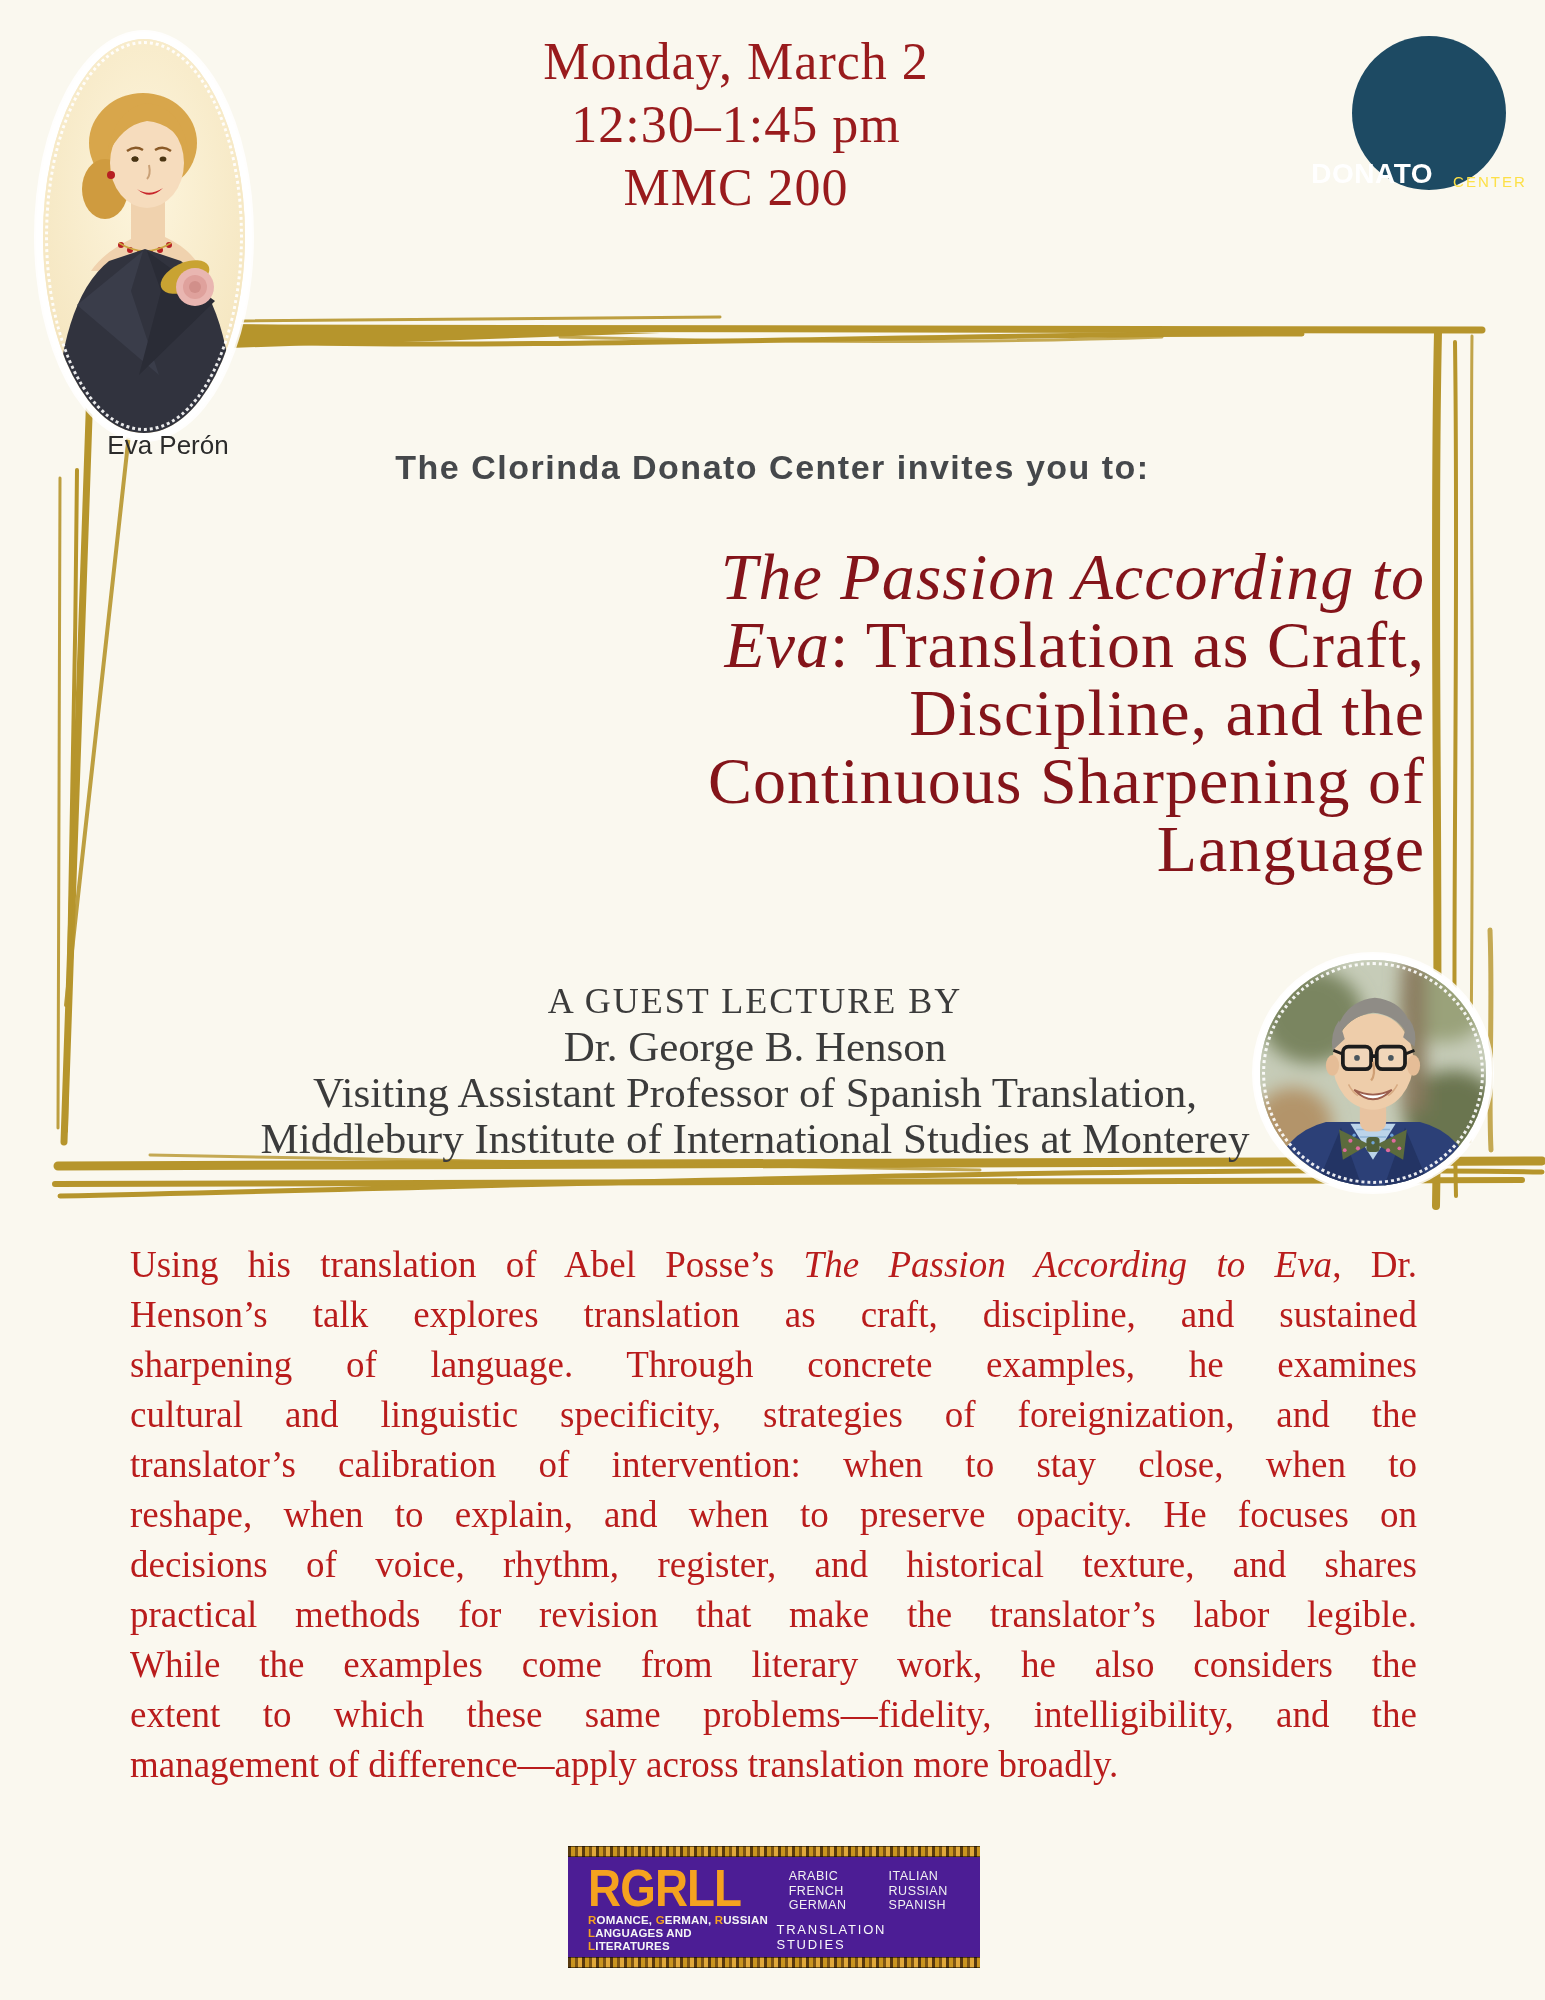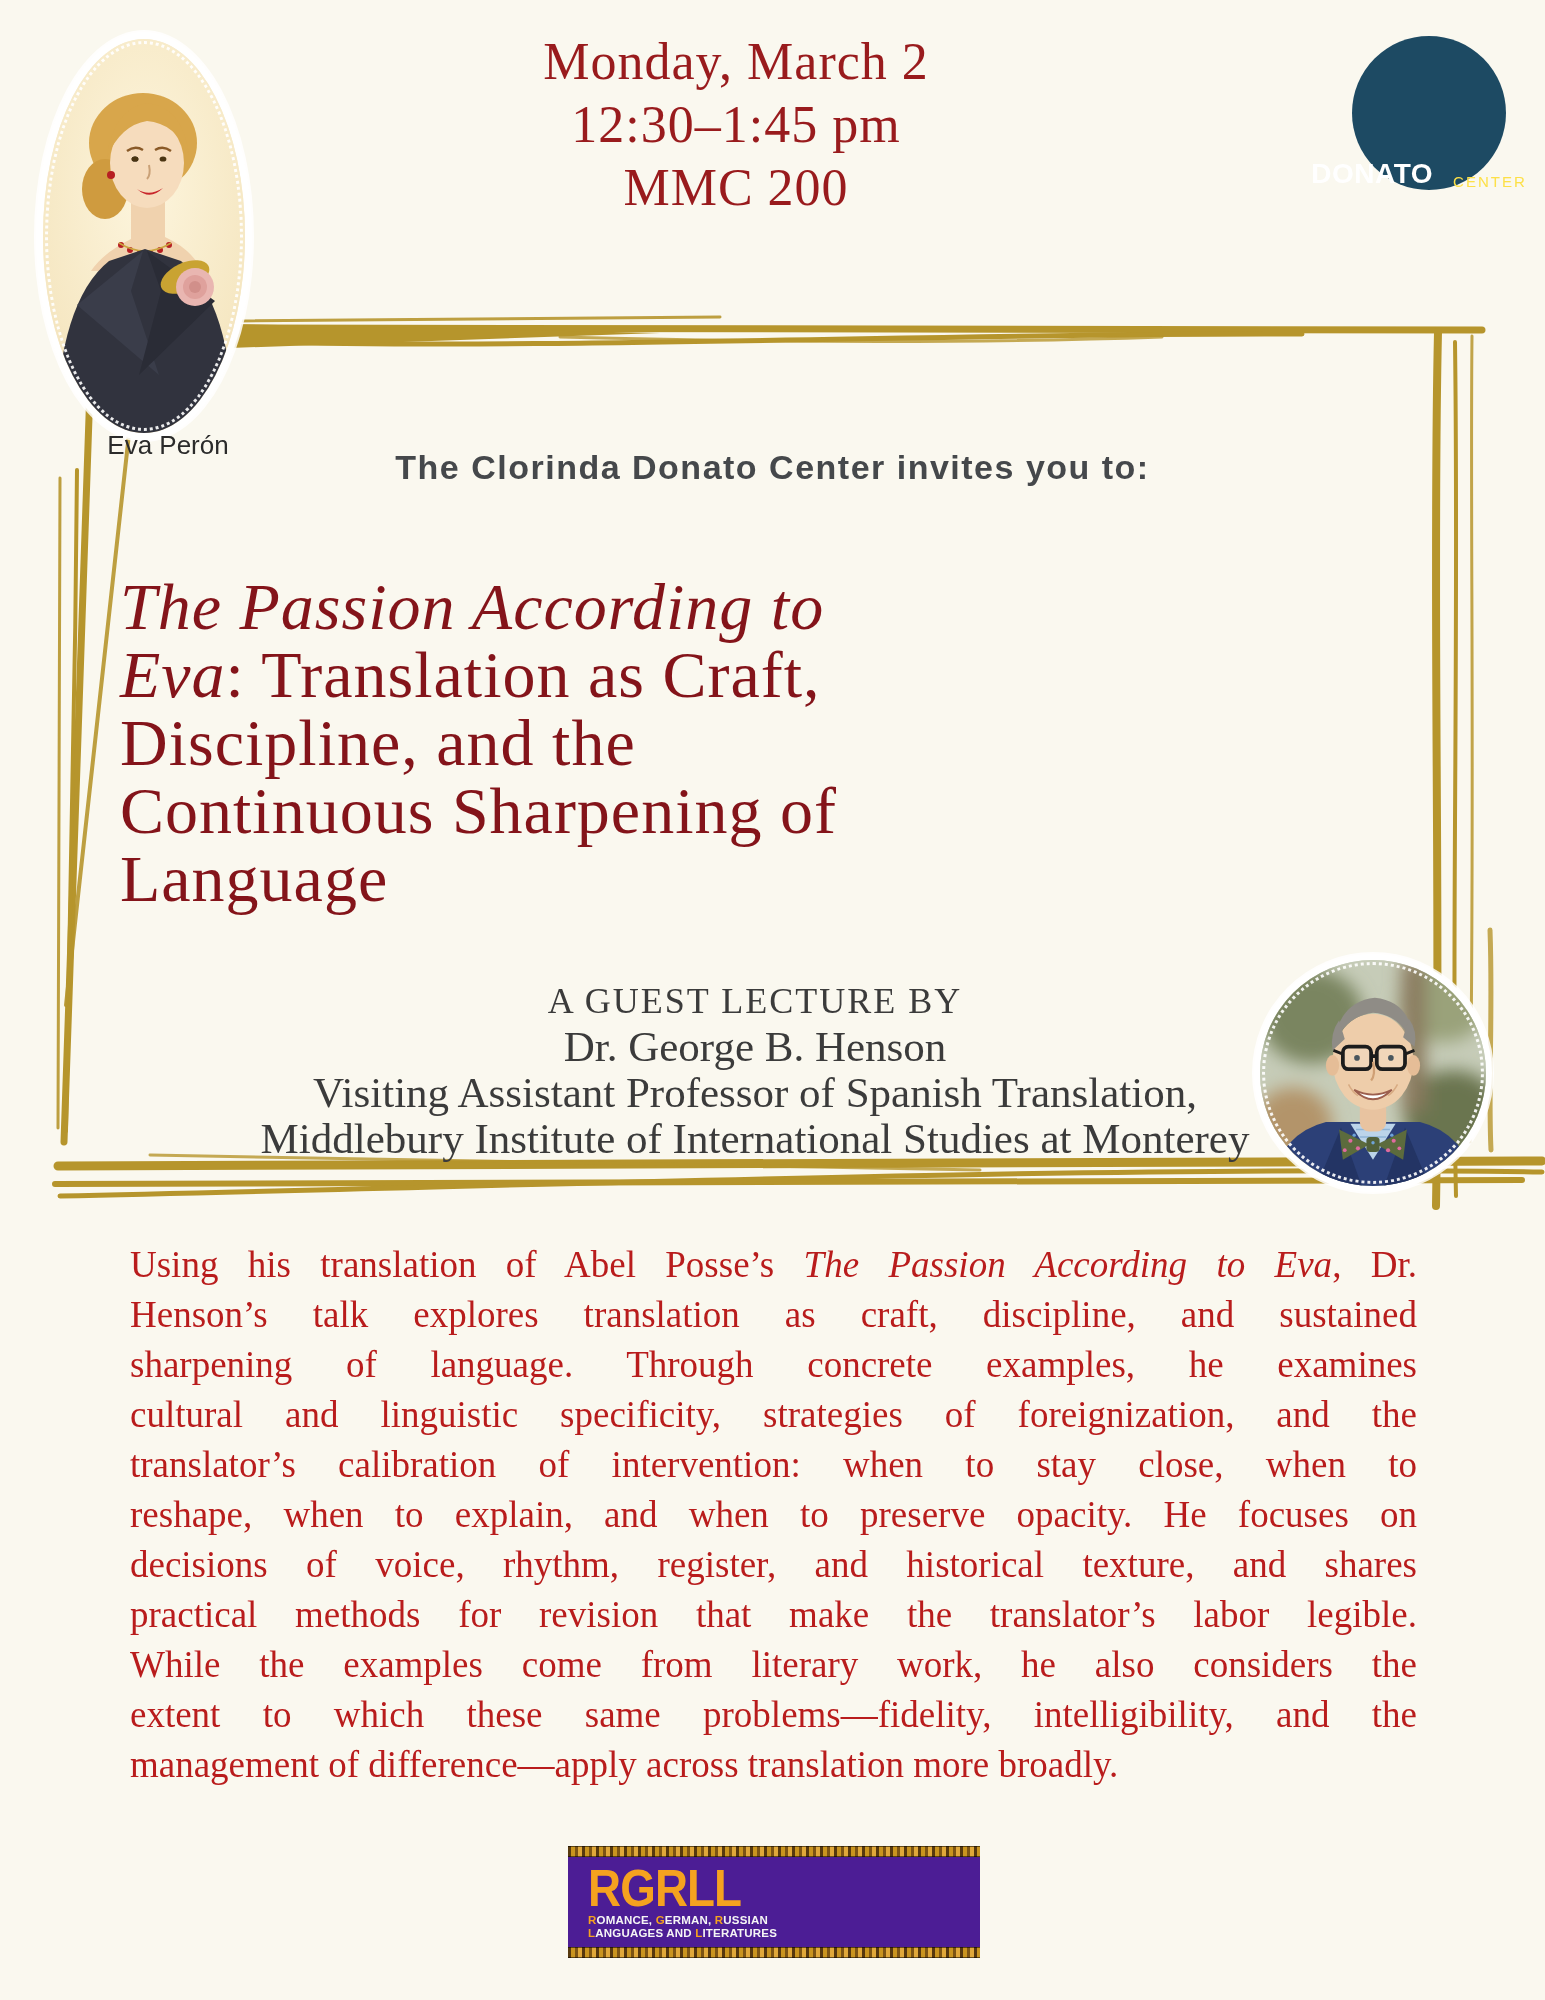--- a/index.html
+++ b/index.html
@@ -48,21 +48,21 @@
     font-family:"Liberation Sans",sans-serif;font-size:26px;color:#2b2b2b;
   }
   
   .invite{
     position:absolute;top:448px;left:0;width:1545px;text-align:center;z-index:3;
     font-family:"Liberation Sans",sans-serif;font-weight:700;
     font-size:34px;letter-spacing:1.5px;color:var(--invite-gray,#45484b);
   }
   
   .lecture-title{
-    position:absolute;top:573px;left:120px;width:1305px;text-align:left;z-index:3;
+    position:absolute;top:543px;left:120px;width:1305px;text-align:right;z-index:3;
     color:var(--title-red,#84141a);
   }
   .title-line{font-size:66px;line-height:68px;letter-spacing:1px;font-weight:500;}
   .title-line .it{font-style:italic;}
   
   .speaker-block{
     position:absolute;top:978px;left:80px;width:1350px;text-align:center;z-index:3;
     color:#3b3b3b;font-family:"Liberation Serif",serif;
   }
   .speaker-block .kicker{font-size:36px;line-height:46px;letter-spacing:2px;}
@@ -316,17 +316,32 @@
   <div class="rgrll-banner">
     <div class="banner-border"></div>
     <div class="banner-content">
       <div class="rgrll-left">
         <div class="rgrll-acronym">RGRLL</div>
         <div class="rgrll-subs">
             <div class="rgrll-sub-line"><span class="accent">R</span><span>OMANCE, </span><span class="accent">G</span><span>ERMAN, </span><span class="accent">R</span><span>USSIAN</span></div>
             <div class="rgrll-sub-line"><span class="accent">L</span><span>ANGUAGES AND </span><span class="accent">L</span><span>ITERATURES</span></div>
           </div>
       </div>
+      <div class="rgrll-right">
+        <div class="lang-cols">
+          <div class="lang-col">
+              <div>ARABIC</div>
+              <div>FRENCH</div>
+              <div>GERMAN</div>
+            </div>
+          <div class="lang-col">
+              <div>ITALIAN</div>
+              <div>RUSSIAN</div>
+              <div>SPANISH</div>
+            </div>
+        </div>
+        <div class="tagline">TRANSLATION STUDIES</div>
+      </div>
     </div>
     <div class="banner-border"></div>
   </div>
 
 </div>
 
 </body></html>

